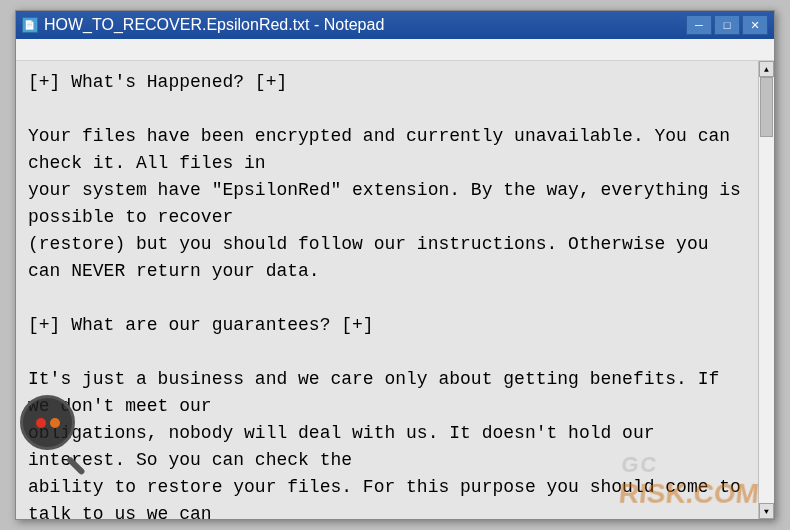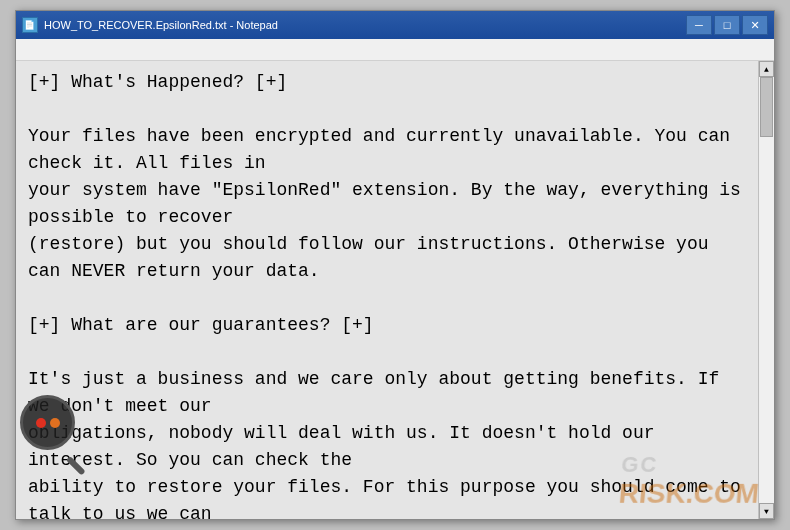--- a/index.html
+++ b/index.html
@@ -53,21 +53,21 @@
       display: flex;
       align-items: center;
       justify-content: center;
       font-size: 9px;
       color: white;
     }
 
     .title-text {
       color: white;
       font-family: 'Segoe UI', Arial, sans-serif;
-      font-size: 11px;
+      font-size: 16px;
       font-weight: normal;
     }
 
     .title-buttons {
       display: flex;
       gap: 2px;
     }
 
     .title-btn {
       width: 26px;

